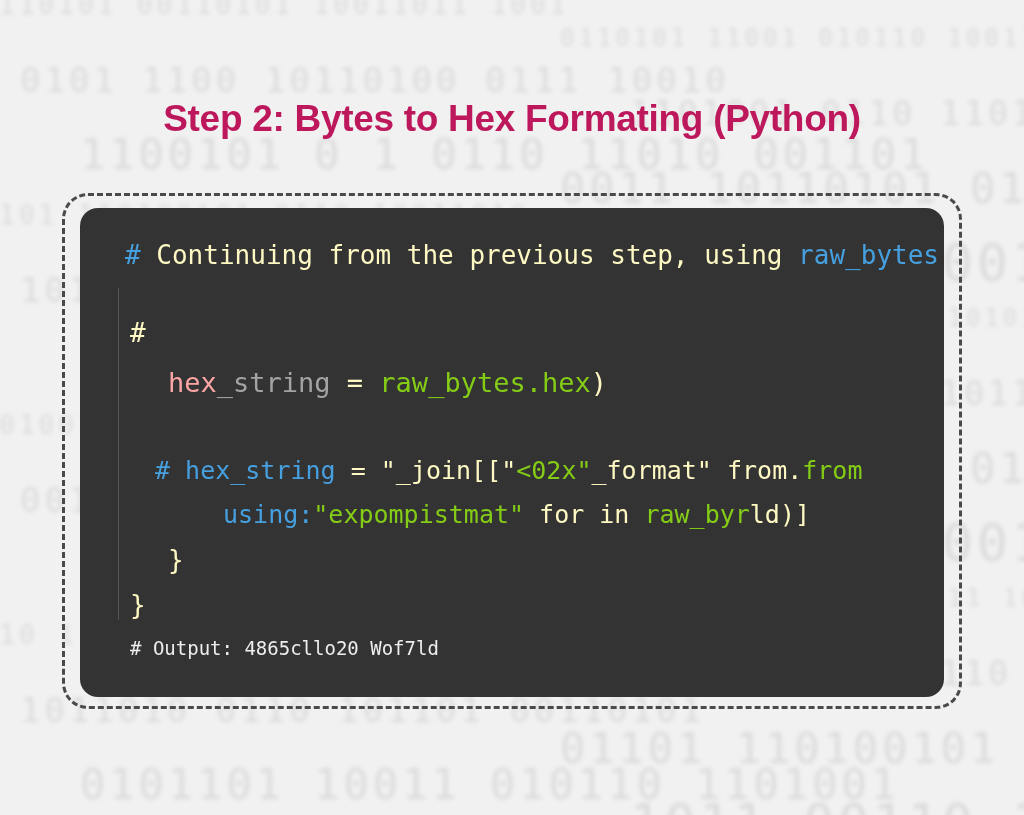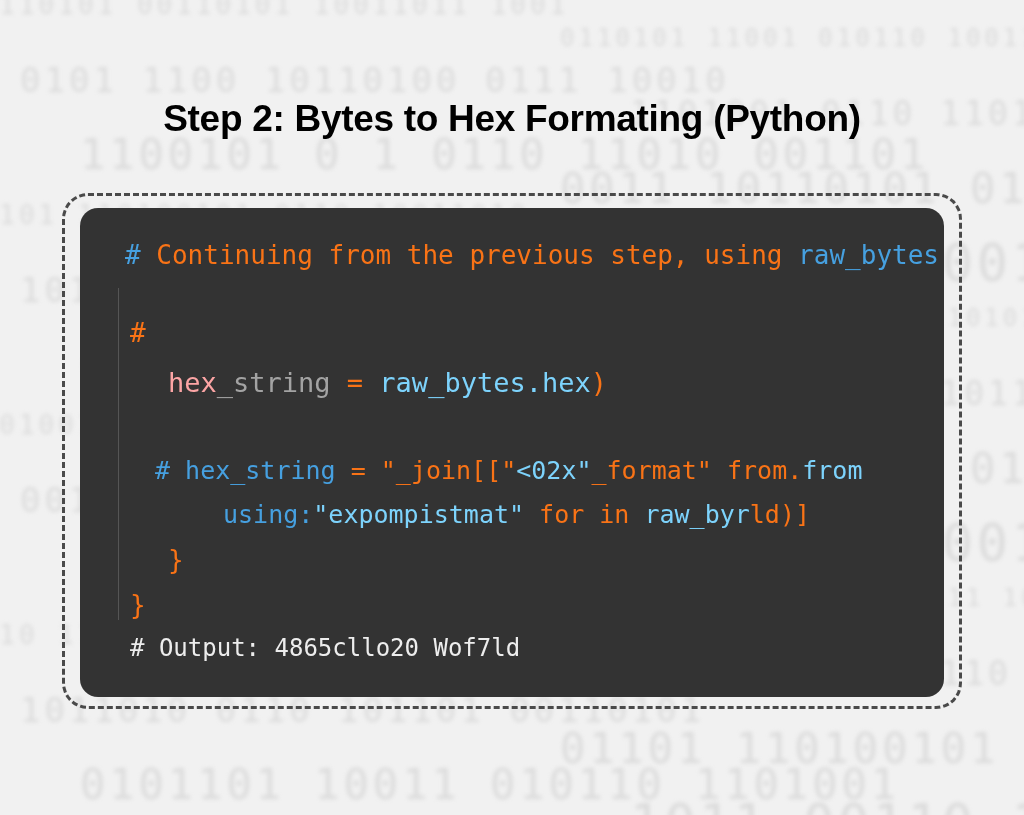--- a/index.html
+++ b/index.html
@@ -41,21 +41,21 @@
 
   
   #page-title {
     position: absolute;
     left: 0;
     right: 0;
     top: 98px;
     text-align: center;
     font-size: 37px;
     font-weight: bold;
-    color: #000000;
+    color: #be185d;
     letter-spacing: -.3px;
     font-family: "Liberation Sans", sans-serif;
   }
 
   
   #dashed-frame {
     position: absolute;
     left: 62px;
     top: 193px;
     width: 900px;
@@ -106,27 +106,27 @@
   }
 
   
   #line-comment-intro { left: 45px; top: 32px; font-size: 26px; }
   #line-hash          { left: 50px; top: 110px; font-size: 26px; }
   #line-assign        { left: 88px; top: 160px; font-size: 27px; }
   #line-join          { left: 75px; top: 248px; font-size: 25px; }
   #line-forin         { left: 143px; top: 292px; font-size: 25px; }
   #line-brace-inner   { left: 88px; top: 337px; font-size: 26px; }
   #line-brace-outer   { left: 50px; top: 382px; font-size: 26px; }
-  #line-output        { left: 50px; top: 425px; font-size: 24px;
+  #line-output        { left: 50px; top: 425px; font-size: 19px;
                         font-family: "DejaVu Sans Mono", "Liberation Mono", monospace; }
 
   
-  .tk-gray   { color: #f97316; }
+  .tk-gray   { color: #fef9c3; }
   .tk-blue   { color: #46a0e0; }
-  .tk-green  { color: #7dd3fc; }
+  .tk-green  { color: #84cc16; }
   .tk-pink   { color: #fca5a5; }
   .tk-under  { color: #a3a3a3; text-underline-offset: 4px; }
   .tk-white  { color: #ededed; }
 </style>
 </head>
 <body>
 
 <div id="bg-texture">
     <div class="bgrow" style="top: -10px; left: -40px; font-size: 26px;">10110101  00110101  10011011  1001</div>
     <div class="bgrow" style="top: 24px; left: 560px; font-size: 24px;">0110101  11001  010110  1001101</div>

